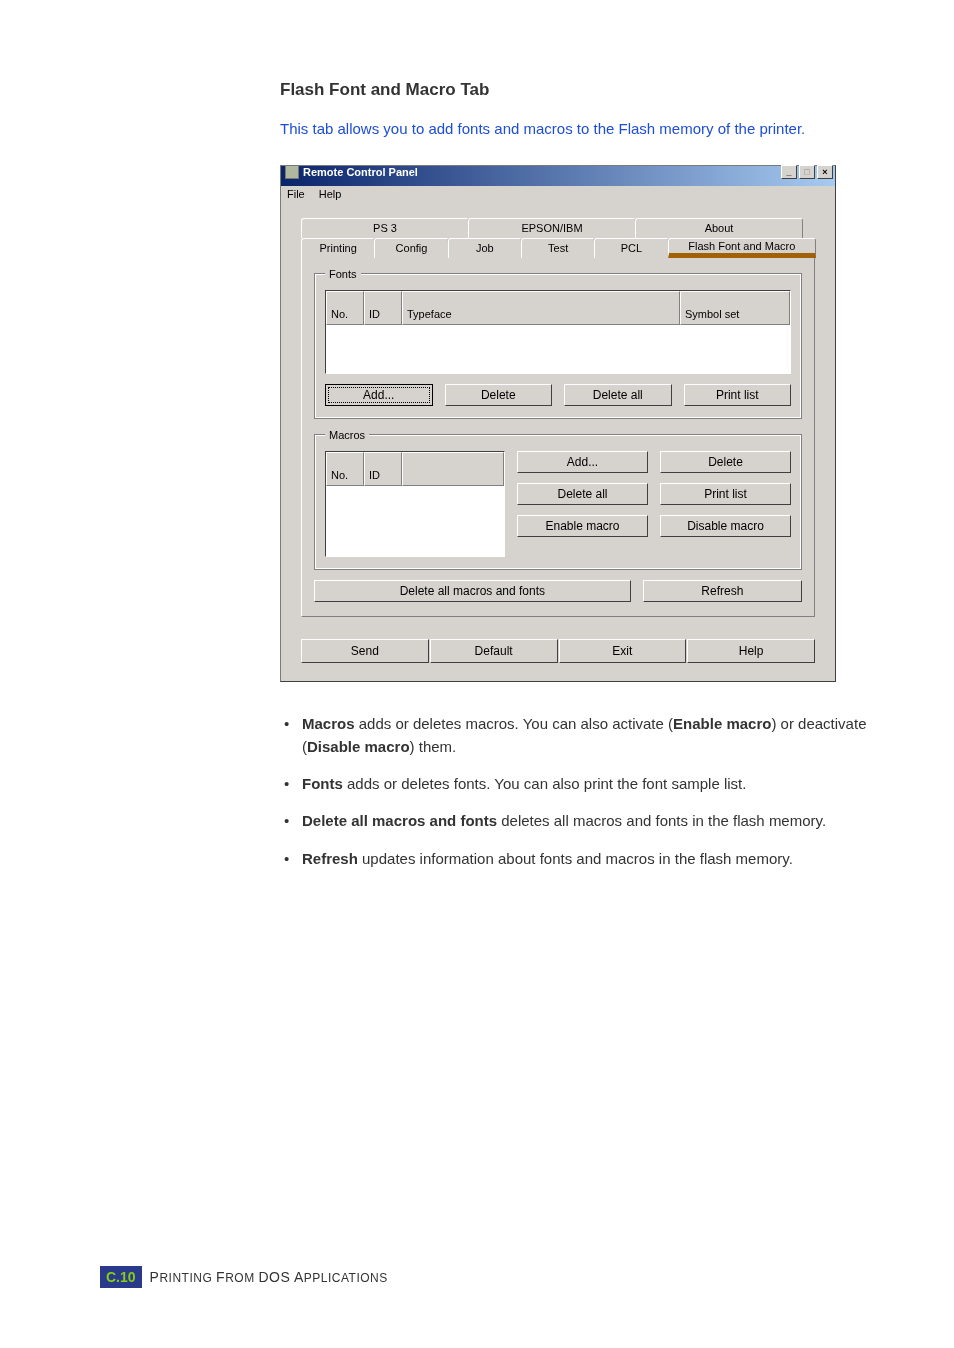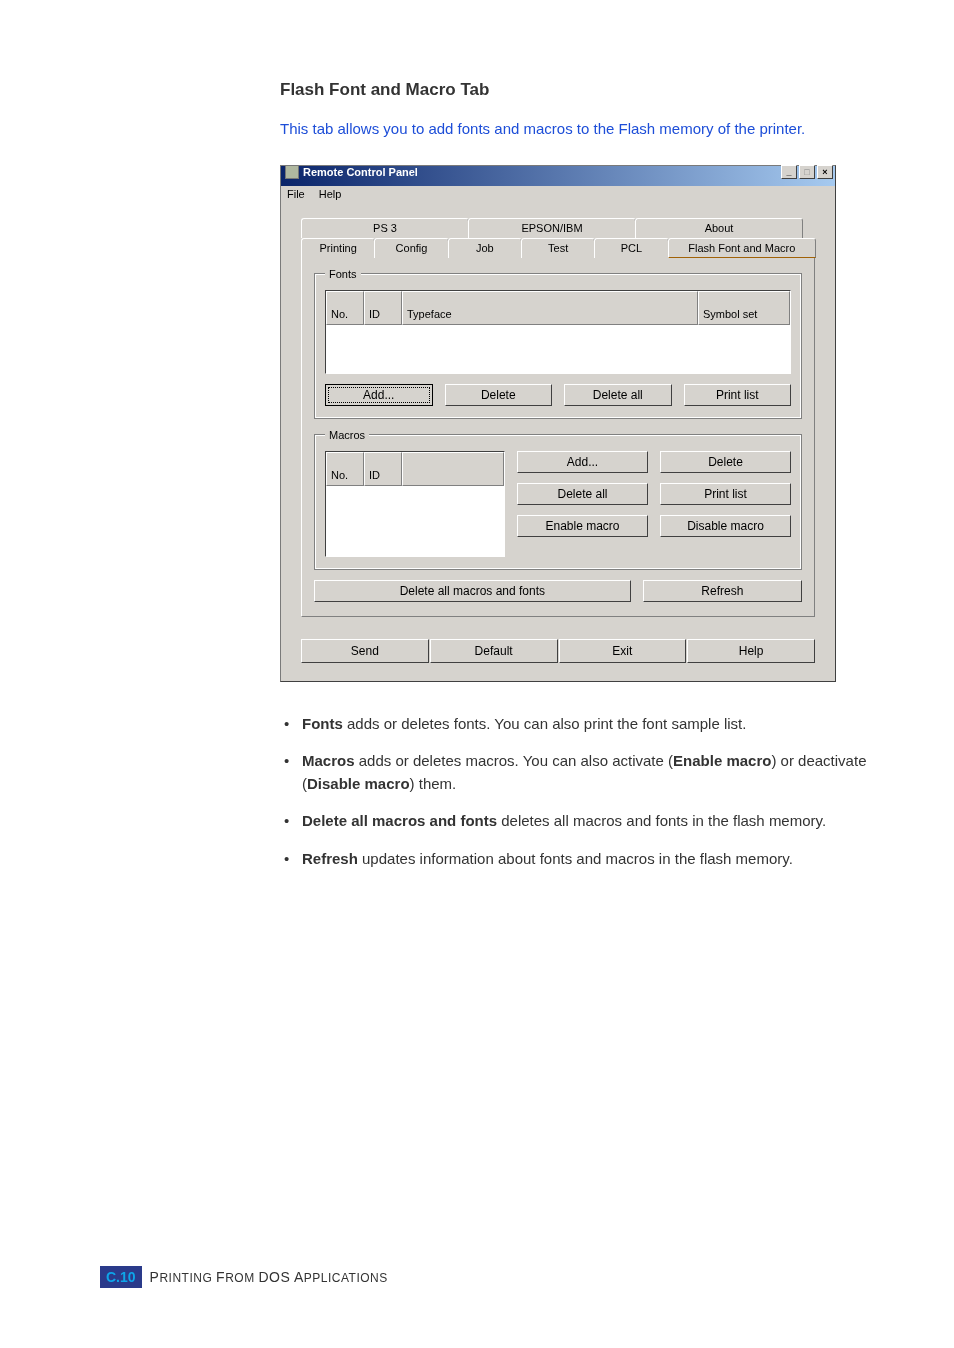--- a/index.html
+++ b/index.html
@@ -97,21 +97,21 @@
     align-items: center;
     justify-content: center;
     border-radius: 3px 3px 0 0;
     margin-right: -1px;
   }
   .tab.back { background: #d6d3ce; }
   .tab.active {
     background: #d6d3ce;
     position: relative;
     z-index: 2;
-    border-bottom: 1px solid #a16207;
+    border-bottom: 5px solid #a16207;
   }
   .tab-row.top .tab { width: 168px; }
   .tab-row.bottom .tab { width: 85px; }
   .tab-row.bottom .tab.wide { width: 170px; }
   .tab-panel {
     border: 1px solid #fff;
     border-right-color: #808080;
     border-bottom-color: #808080;
     padding: 10px 12px 14px 12px;
     margin-top: -1px;
@@ -217,21 +217,21 @@
   
   .page-foot {
     position: absolute;
     bottom: 60px;
     left: 100px;
     display: flex;
     align-items: center;
   }
   .page-badge {
     background: #2a3a8a;
-    color: #0ea5e9;
+    color: #84cc16;
     font-weight: bold;
     font-size: 14px;
     padding: 3px 6px;
     margin-right: 8px;
   }
   .page-badge .c { }
   .page-badge .n { }
   .foot-text {
     font-size: 12px;
     letter-spacing: 0.5px;
@@ -277,21 +277,21 @@
           <div class="tab wide active">Flash Font and Macro</div>
         </div>
         <div class="tab-panel">
           <fieldset>
             <legend>Fonts</legend>
             <div class="listbox" style="height:84px;">
               <div class="list-head">
                 <div class="col" style="width:38px;">No.</div>
                 <div class="col" style="width:38px;">ID</div>
                 <div class="col" style="flex:1;">Typeface</div>
-                <div class="col" style="width:92px;">Symbol set</div>
+                <div class="col" style="width:110px;">Symbol set</div>
               </div>
             </div>
             <div class="row">
               <div class="btn focused">Add...</div>
               <div class="btn">Delete</div>
               <div class="btn">Delete all</div>
               <div class="btn">Print list</div>
             </div>
           </fieldset>
 
@@ -335,24 +335,24 @@
         <div class="btn">Send</div>
         <div class="btn">Default</div>
         <div class="btn">Exit</div>
         <div class="btn">Help</div>
       </div>
     </div>
   </div>
 
   <ul class="bullets">
     <li>
-      <b>Fonts</b><span> adds or deletes fonts. You can also print the font sample list.</span>
+      <b>Macros</b><span> adds or deletes macros. You can also activate (</span><b>Enable macro</b><span>) or deactivate (</span><b>Disable macro</b><span>) them.</span>
     </li>
     <li>
-      <b>Macros</b><span> adds or deletes macros. You can also activate (</span><b>Enable macro</b><span>) or deactivate (</span><b>Disable macro</b><span>) them.</span>
+      <b>Fonts</b><span> adds or deletes fonts. You can also print the font sample list.</span>
     </li>
     <li>
       <b>Delete all macros and fonts</b><span> deletes all macros and fonts in the flash memory.</span>
     </li>
     <li>
       <b>Refresh</b><span> updates information about fonts and macros in the flash memory.</span>
     </li>
   </ul>
 </div>
 

